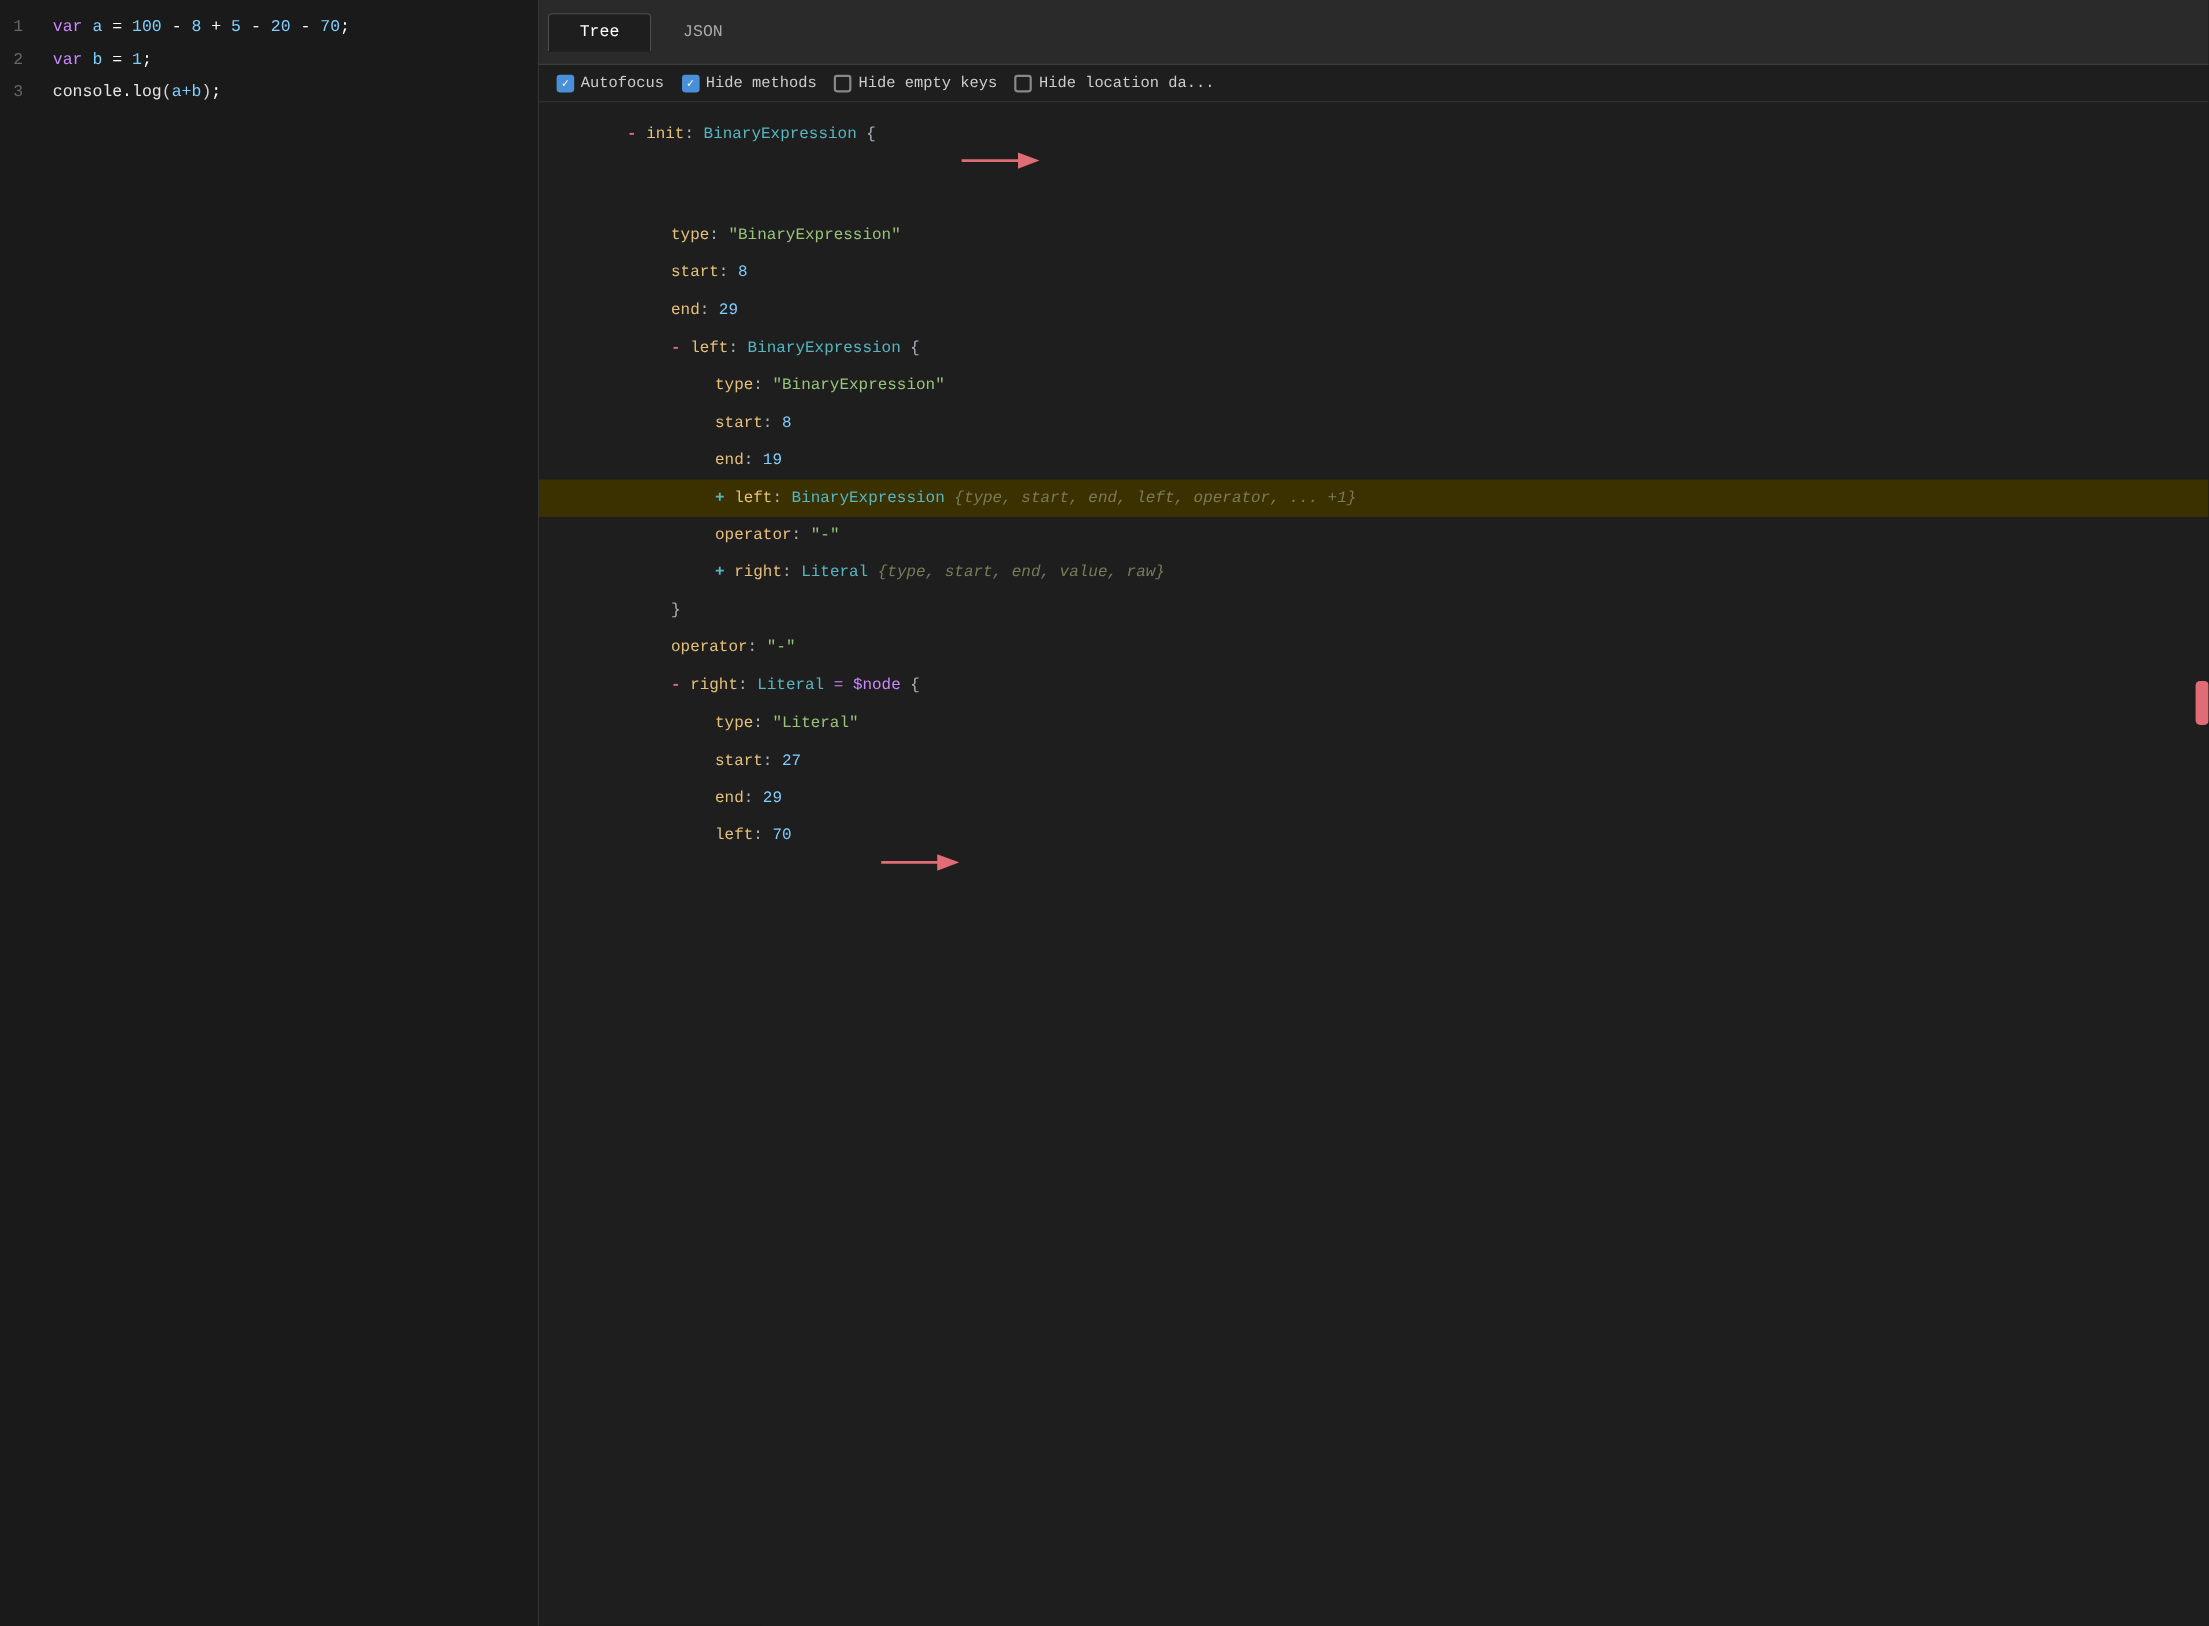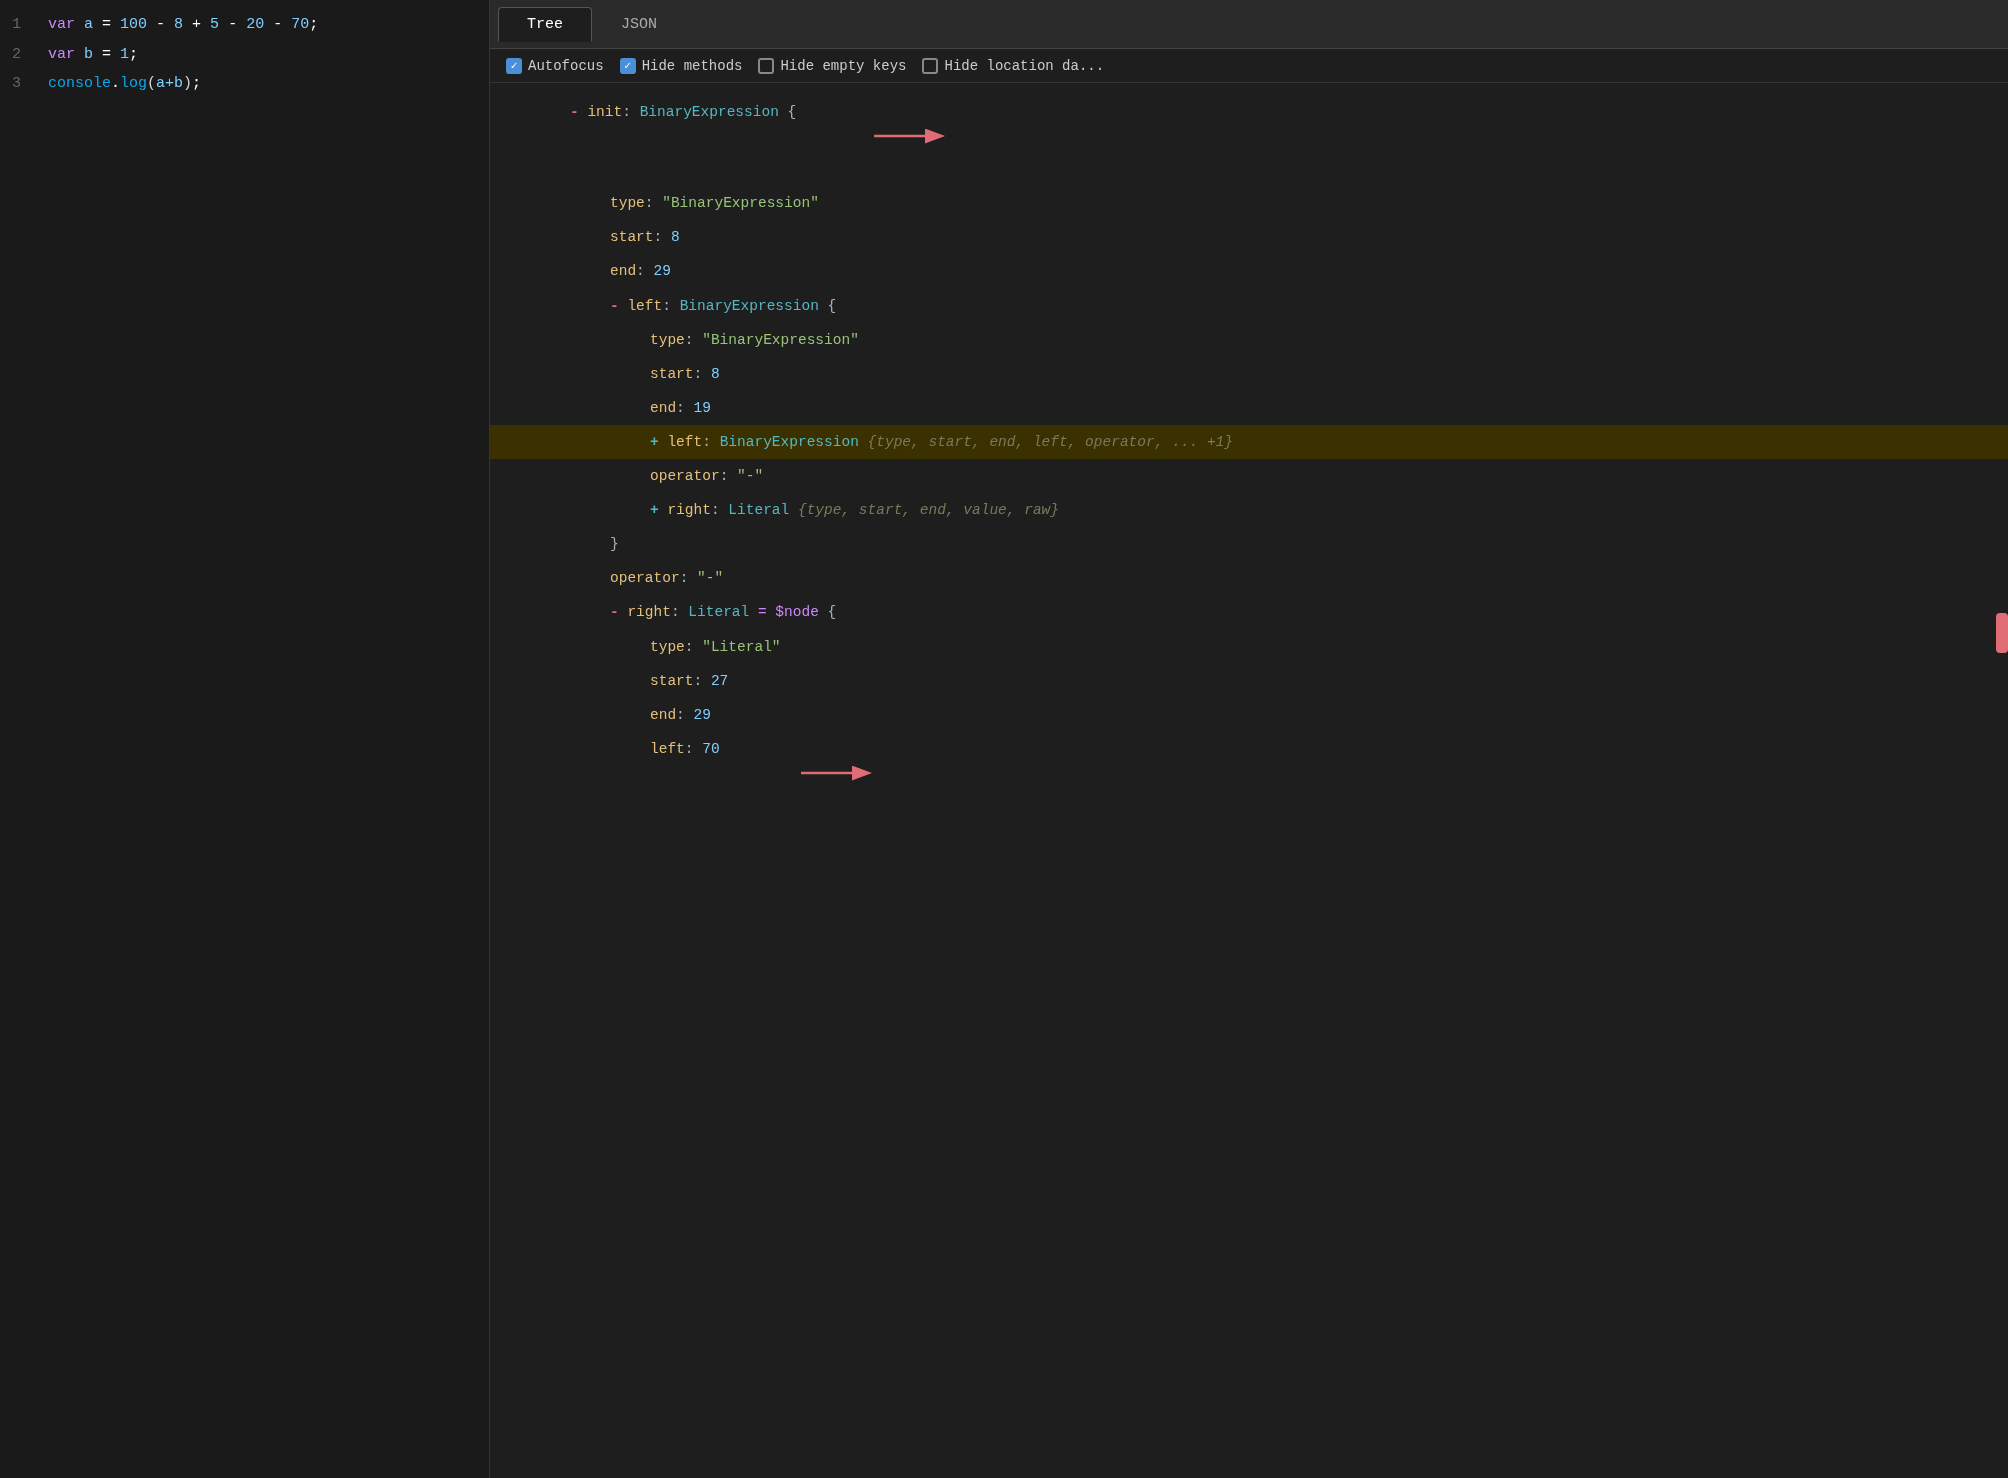--- a/index.html
+++ b/index.html
@@ -43,40 +43,40 @@
     .code-content {
       color: #d4d4d4;
       font-size: 15px;
     }
 
     
     .kw { color: #cc88ff; } 
     .id { color: #80cfff; } 
     .op { color: #ffffff; } 
     .num { color: #80cfff; } 
-    .fn { color: #0ea5e9; } 
+    .fn { color: #e5e5e5; } 
     .paren { color: #d4d4d4; }
 
     
     .ast-panel {
       flex: 1;
       background: #1e1e1e;
       display: flex;
       flex-direction: column;
       overflow: hidden;
     }
 
     
     .tab-bar {
       display: flex;
       align-items: center;
       background: #2a2a2a;
       border-bottom: 1px solid #444;
       padding: 0 8px;
-      height: 49px;
+      height: 59px;
       flex-shrink: 0;
     }
 
     .tab {
       padding: 8px 28px;
       font-size: 15px;
       cursor: pointer;
       color: #aaa;
       border: 1px solid transparent;
       border-radius: 4px 4px 0 0;

